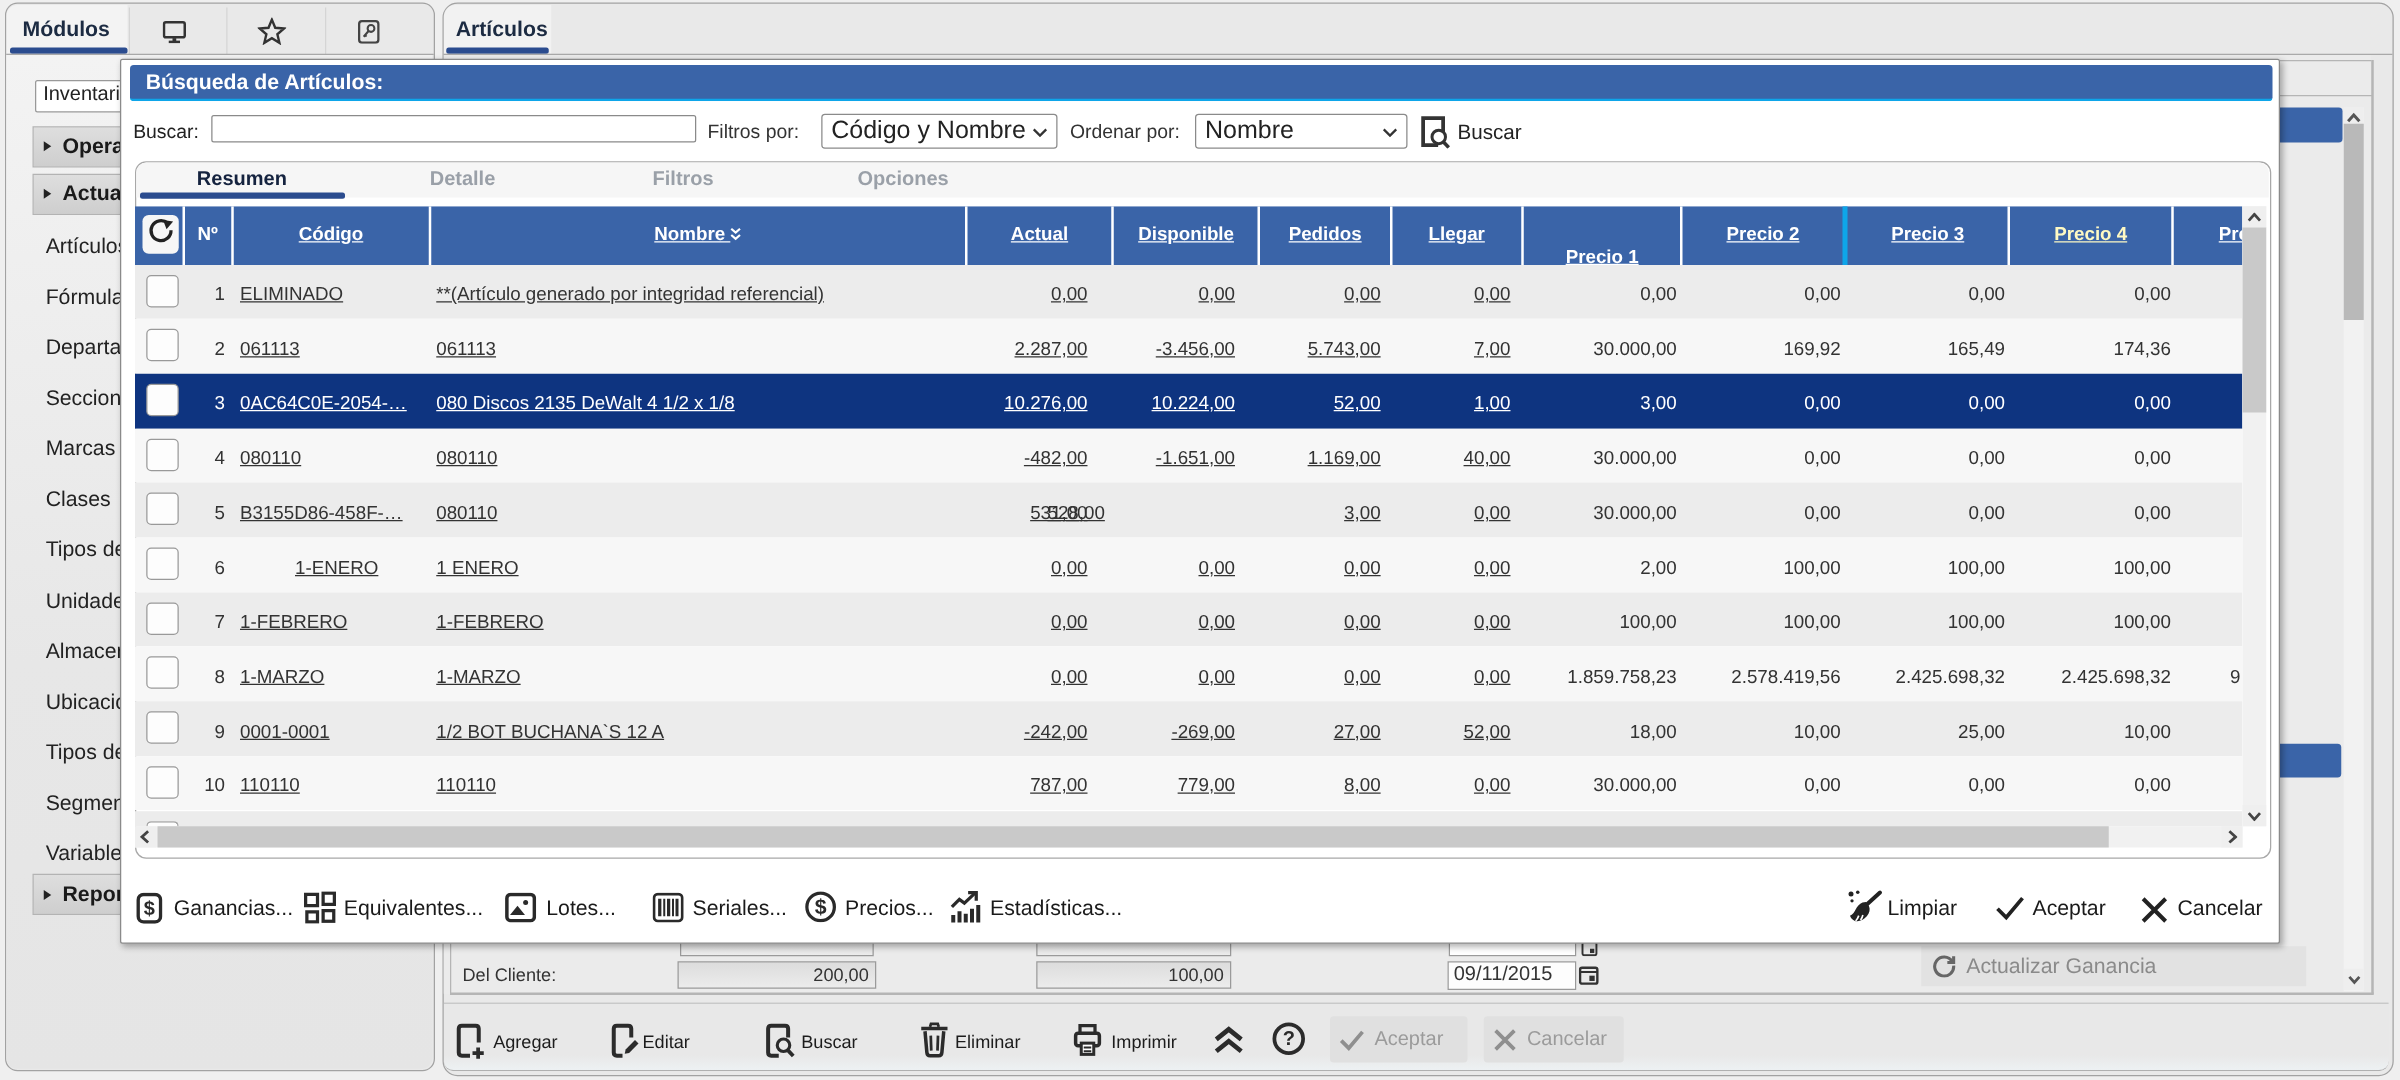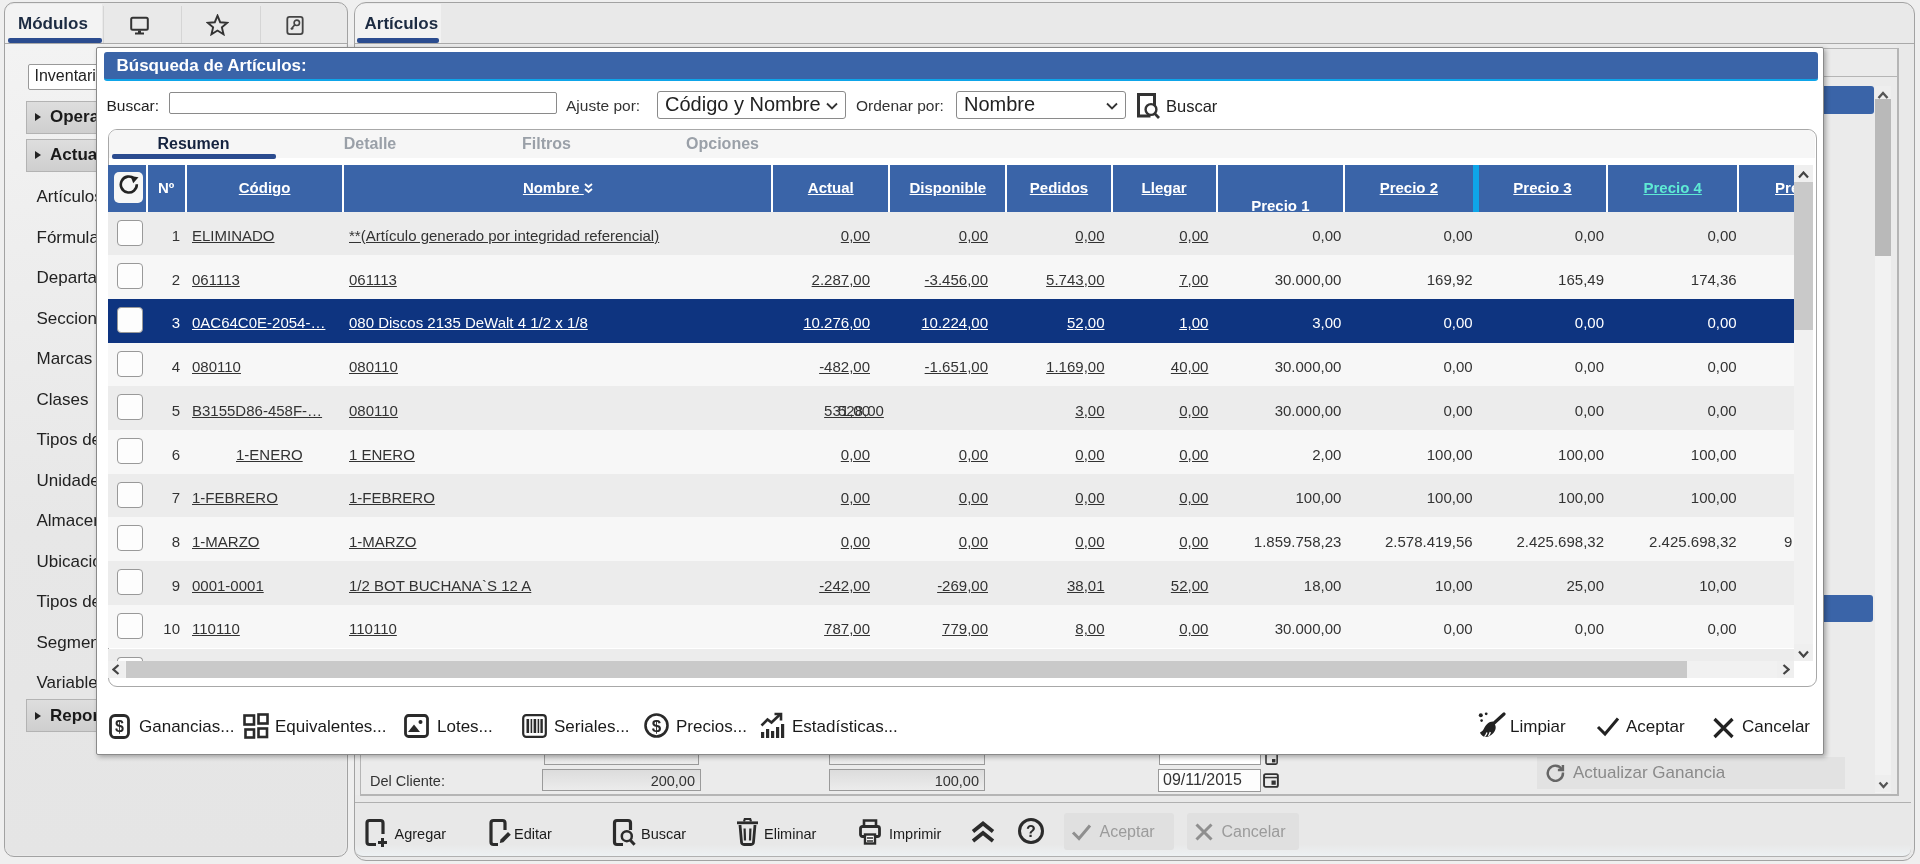--- a/index.html
+++ b/index.html
@@ -151,21 +151,21 @@
     <svg style="margin-left:7px;" width="20" height="20" viewBox="0 0 20 20">
       <path d="M2.5 2.5 L17.5 17.5 M17.5 2.5 L2.5 17.5" fill="none" stroke="#8f8f8f" stroke-width="3"></path>
     </svg>
     <span style="margin-left:8px;">Cancelar</span>
   </div>
 
 <div class="a" style="left:96px;top:47px;width:1728px;height:708px;background:#fff;border:1px solid #8a8a8a;box-sizing:border-box;box-shadow:2px 2px 5px rgba(0,0,0,0.3);border-radius:2px;"></div>
 <div class="a" style="left:103.5px;top:51.5px;width:1714px;height:29.5px;background:#3a64a8;border-bottom:2px solid #0ea5e9;box-sizing:border-box;border-radius:3px;color:#fff;font-weight:bold;font-size:17px;padding:4px 0 0 13px;">Búsqueda de Artículos:</div>
 <div class="a" style="left:106.5px;top:97px;font-size:15.5px;color:#222;">Buscar:</div>
 <div class="a" style="left:168.5px;top:91.5px;width:388px;height:22.5px;background:#fff;border:1px solid #8a8a8a;box-sizing:border-box;border-radius:2px;"></div>
-<div class="a" style="left:566px;top:97px;font-size:15.5px;color:#333;">Ajuste por:</div>
+<div class="a" style="left:566px;top:97px;font-size:15.5px;color:#333;">Filtros por:</div>
 <div class="a" style="left:657px;top:90.5px;width:189px;height:28px;background:#fff;border:1px solid #8a8a8a;box-sizing:border-box;border-radius:3px;font-size:20px;color:#222;padding:1px 0 0 7px;">Código y Nombre<svg style="position:absolute;right:7px;top:10px;" width="12" height="8" viewBox="0 0 12 8">
       <path d="M1 1.5 L6 6.5 L11 1.5" fill="none" stroke="#333" stroke-width="1.8"></path>
     </svg></div>
 <div class="a" style="left:856px;top:97px;font-size:15.5px;color:#333;">Ordenar por:</div>
 <div class="a" style="left:956px;top:90.5px;width:170px;height:28px;background:#fff;border:1px solid #8a8a8a;box-sizing:border-box;border-radius:3px;font-size:20px;color:#222;padding:1px 0 0 7px;">Nombre<svg style="position:absolute;right:7px;top:10px;" width="12" height="8" viewBox="0 0 12 8">
       <path d="M1 1.5 L6 6.5 L11 1.5" fill="none" stroke="#333" stroke-width="1.8"></path>
     </svg></div>
 <svg class="a" style="left:1135px;top:92px;" width="26" height="27" viewBox="0 0 26 27">
     <path d="M14 24 L3.5 24 L3.5 2.5 L19.5 2.5 L19.5 12" fill="none" stroke="#333" stroke-width="3" stroke-linecap="square"></path>
     <circle cx="16" cy="17.5" r="5.4" fill="none" stroke="#333" stroke-width="2.4"></circle>
@@ -188,23 +188,23 @@
 <div style="width:156px;border-right:2px solid #fff;box-sizing:content-box;color:#fff;font-weight:bold;font-size:15px;text-align:center;padding-top:14px;height:32.5px;text-decoration:underline;white-space:nowrap;overflow:hidden;">Código</div>
 <div style="width:427.8px;border-right:2px solid #fff;box-sizing:content-box;color:#fff;font-weight:bold;font-size:15px;text-align:center;padding-top:14px;height:32.5px;text-decoration:underline;white-space:nowrap;overflow:hidden;">Nombre <span style="display:inline-block;vertical-align:-1px;"><svg width="9" height="12" viewBox="0 0 9 12">
             <path d="M1 2 L4.5 5 L8 2" fill="none" stroke="#fff" stroke-width="1.8"></path>
             <path d="M1 7 L4.5 10 L8 7" fill="none" stroke="#fff" stroke-width="1.8"></path>
           </svg></span></div>
 <div style="width:115.4px;border-right:2px solid #fff;box-sizing:content-box;color:#fff;font-weight:bold;font-size:15px;text-align:center;padding-top:14px;height:32.5px;text-decoration:underline;white-space:nowrap;overflow:hidden;">Actual</div>
 <div style="width:115.4px;border-right:2px solid #fff;box-sizing:content-box;color:#fff;font-weight:bold;font-size:15px;text-align:center;padding-top:14px;height:32.5px;text-decoration:underline;white-space:nowrap;overflow:hidden;">Disponible</div>
 <div style="width:103.4px;border-right:2px solid #fff;box-sizing:content-box;color:#fff;font-weight:bold;font-size:15px;text-align:center;padding-top:14px;height:32.5px;text-decoration:underline;white-space:nowrap;overflow:hidden;">Pedidos</div>
 <div style="width:103.4px;border-right:2px solid #fff;box-sizing:content-box;color:#fff;font-weight:bold;font-size:15px;text-align:center;padding-top:14px;height:32.5px;text-decoration:underline;white-space:nowrap;overflow:hidden;">Llegar</div>
 <div style="width:125.6px;border-right:2px solid #fff;box-sizing:content-box;color:#fff;font-weight:bold;font-size:15px;text-align:center;padding-top:32px;height:32.5px;text-decoration:underline;white-space:nowrap;overflow:hidden;">Precio 1</div>
-<div style="width:128px;border-right:6px solid #0ea5e9;box-sizing:content-box;color:#fff;font-weight:bold;font-size:15px;text-align:center;padding-top:14px;height:32.5px;text-decoration:underline;white-space:nowrap;overflow:hidden;">Precio 2</div>
+<div style="width:128px;border-right:4px solid #0ea5e9;box-sizing:content-box;color:#fff;font-weight:bold;font-size:15px;text-align:center;padding-top:14px;height:32.5px;text-decoration:underline;white-space:nowrap;overflow:hidden;">Precio 2</div>
 <div style="width:128px;border-right:2px solid #fff;box-sizing:content-box;color:#fff;font-weight:bold;font-size:15px;text-align:center;padding-top:14px;height:32.5px;text-decoration:underline;white-space:nowrap;overflow:hidden;">Precio 3</div>
-<div style="width:129px;border-right:2px solid #fff;box-sizing:content-box;color:#5eead4;font-weight:bold;font-size:15px;text-align:center;padding-top:14px;height:32.5px;text-decoration:underline;white-space:nowrap;overflow:hidden;">Precio 4</div>
+<div style="width:129px;border-right:2px solid #fff;box-sizing:content-box;color:#fef9c3;font-weight:bold;font-size:15px;text-align:center;padding-top:14px;height:32.5px;text-decoration:underline;white-space:nowrap;overflow:hidden;">Precio 4</div>
 <div style="width:19px;box-sizing:content-box;color:#fff;font-weight:bold;font-size:15px;text-align:left;padding:14px 0 0 36px;height:32.5px;text-decoration:underline;white-space:nowrap;overflow:hidden;">Precio 5</div>
 </div>
 <div style="position:absolute;left:6px;top:6.6px;width:28.6px;height:31.4px;background:#f6f6f6;border-radius:5px;"></div>
 <svg style="position:absolute;left:10.5px;top:10px;" width="20" height="21" viewBox="0 0 20 21">
       <path d="M15.2 3.6 A8 8 0 1 0 17.8 9.2" fill="none" stroke="#222" stroke-width="2.6"></path>
       <path d="M11.5 1 L19.5 2.2 L14.2 8.3 Z" fill="#222"></path>
     </svg>
 <div style="position:absolute;left:0;top:46.5px;width:1686px;height:43.7px;background:#ececec;color:#333;font-size:15px;">
 <div style="position:absolute;left:9px;top:8px;width:26px;height:26px;background:#fdfdfd;border:1.5px solid #999;border-radius:4px;box-sizing:border-box;"></div>
 <div style="position:absolute;left:20px;top:15.5px;width:52px;text-align:right;">1</div>
@@ -318,21 +318,21 @@
 <div style="position:absolute;left:1468.7px;top:15.5px;width:160px;text-align:right;">2.425.698,32</div>
 <div style="position:absolute;left:1676px;top:15.5px;">9</div>
 </div>
 <div style="position:absolute;left:0;top:396.1px;width:1686px;height:43.7px;background:#ececec;color:#333;font-size:15px;">
 <div style="position:absolute;left:9px;top:8px;width:26px;height:26px;background:#fdfdfd;border:1.5px solid #999;border-radius:4px;box-sizing:border-box;"></div>
 <div style="position:absolute;left:20px;top:15.5px;width:52px;text-align:right;">9</div>
 <div style="position:absolute;left:84px;top:15.5px;text-decoration:underline;white-space:nowrap;">0001-0001</div>
 <div style="position:absolute;left:241px;top:15.5px;text-decoration:underline;white-space:nowrap;">1/2 BOT BUCHANA`S 12 A</div>
 <div style="position:absolute;left:612.0px;top:15.5px;width:150px;text-align:right;text-decoration:underline;">-242,00</div>
 <div style="position:absolute;left:730.0px;top:15.5px;width:150px;text-align:right;text-decoration:underline;">-269,00</div>
-<div style="position:absolute;left:846.5px;top:15.5px;width:150px;text-align:right;text-decoration:underline;">38,01</div>
+<div style="position:absolute;left:846.5px;top:15.5px;width:150px;text-align:right;text-decoration:underline;">27,00</div>
 <div style="position:absolute;left:950.4px;top:15.5px;width:150px;text-align:right;text-decoration:underline;">52,00</div>
 <div style="position:absolute;left:1073.4px;top:15.5px;width:160px;text-align:right;">18,00</div>
 <div style="position:absolute;left:1204.6px;top:15.5px;width:160px;text-align:right;">10,00</div>
 <div style="position:absolute;left:1336.0px;top:15.5px;width:160px;text-align:right;">25,00</div>
 <div style="position:absolute;left:1468.7px;top:15.5px;width:160px;text-align:right;">10,00</div>
 </div>
 <div style="position:absolute;left:0;top:439.8px;width:1686px;height:43.7px;background:#f7f7f7;color:#333;font-size:15px;">
 <div style="position:absolute;left:9px;top:8px;width:26px;height:26px;background:#fdfdfd;border:1.5px solid #999;border-radius:4px;box-sizing:border-box;"></div>
 <div style="position:absolute;left:20px;top:15.5px;width:52px;text-align:right;">10</div>
 <div style="position:absolute;left:84px;top:15.5px;text-decoration:underline;white-space:nowrap;">110110</div>

